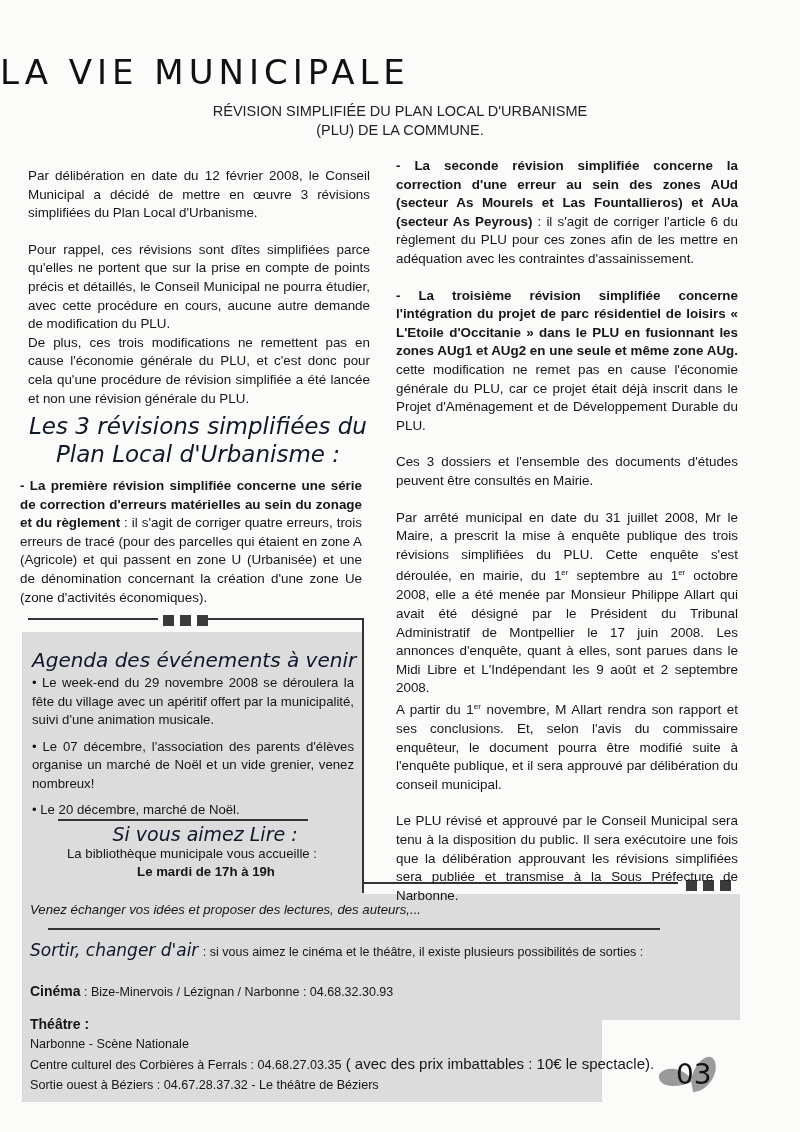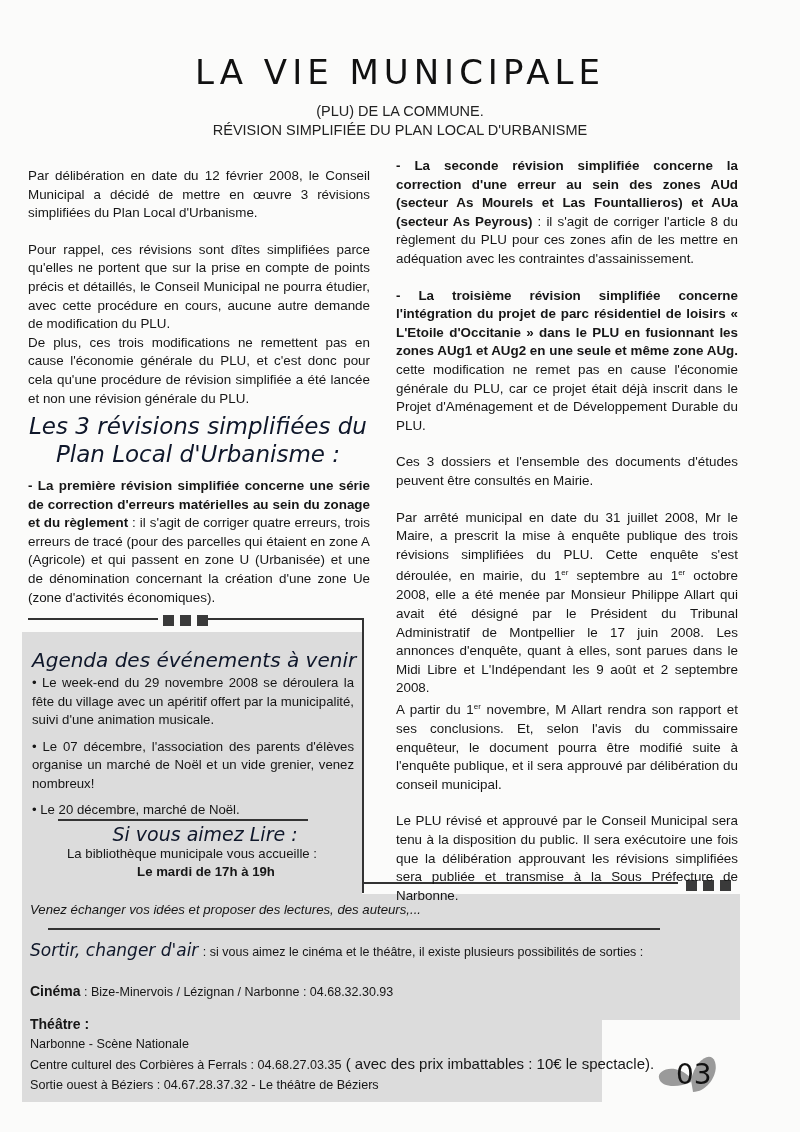--- a/index.html
+++ b/index.html
@@ -3,21 +3,21 @@
 <meta charset="utf-8">
 <style>
   html, body { margin: 0; padding: 0; }
   body {
     width: 800px; height: 1132px; position: relative; overflow: hidden;
     background: #fbfbfa; color: #161616;
     font-family: "Liberation Sans", sans-serif;
   }
   .abs { position: absolute; }
   .title {
-    left: 0; width: 800px; top: 52px; text-align: center;
+    left: 0; width: 800px; top: 52px; text-align: left;
     font-family: "DejaVu Sans", sans-serif; font-size: 34px; letter-spacing: 5px;
     font-weight: normal; color: #111;
   }
   .subtitle {
     left: 0; width: 800px; top: 102px; text-align: center;
     font-size: 14.5px; line-height: 19px; color: #222;
   }
   .col { font-size: 13.4px; line-height: 18.6px; text-align: justify; }
   .col p { margin: 0 0 18px 0; }
   .col p.tight { margin-bottom: 0; }
@@ -39,36 +39,36 @@
   .agenda { font-size: 13.2px; line-height: 18.5px; }
   .agenda p { margin: 0 0 8px 0; text-align: justify; }
   .center { text-align: center; }
   sup { font-size: 8px; }
 </style>
 </head>
 <body>
 
 <div class="abs title">LA VIE MUNICIPALE</div>
 <div class="abs subtitle">
+  <div>RÉVISION SIMPLIFIÉE DU PLAN LOCAL D'URBANISME</div>
   <div>(PLU) DE LA COMMUNE.</div>
-  <div>RÉVISION SIMPLIFIÉE DU PLAN LOCAL D'URBANISME</div>
 </div>
 
 <div class="abs col" style="left:28px; top:155px; width:342px;margin-top:12px;">
   <p>Par délibération en date du 12 février 2008, le Conseil Municipal a décidé de mettre en œuvre 3 révisions simplifiées du Plan Local d'Urbanisme.</p>
   <p class="tight">Pour rappel, ces révisions sont dîtes simplifiées parce qu'elles ne portent que sur la prise en compte de points précis et détaillés, le Conseil Municipal ne pourra étudier, avec cette procédure en cours, aucune autre demande de modification du PLU.</p>
   <p>De plus, ces trois modifications ne remettent pas en cause l'économie générale du PLU, et c'est donc pour cela qu'une procédure de révision simplifiée a été lancée et non une révision générale du PLU.</p>
 </div>
 
 <div class="abs hand sec-title">
   <div>Les 3 révisions simplifiées du</div>
   <div>Plan Local d'Urbanisme :</div>
 </div>
 
-<div class="abs col" style="left:28px; top:477px; width:342px;">
+<div class="abs col" style="left:20px; top:477px; width:342px;">
   <span class="b">- La première révision simplifiée concerne une série de correction d'erreurs matérielles au sein du zonage et du règlement</span><span> : il s'agit de corriger quatre erreurs, trois erreurs de tracé (pour des parcelles qui étaient en zone A (Agricole) et qui passent en zone U (Urbanisée) et une de dénomination concernant la création d'une zone Ue (zone d'activités économiques).</span>
 </div>
 
 <div class="abs divider-line" style="left:28px; top:618px; width:130px;"></div>
 <div class="abs" style="left:163px; top:612px;">
   <span class="sq"></span><span class="sq"></span><span class="sq"></span>
 </div>
 <div class="abs divider-line" style="left:208px; top:618px; width:155px;"></div>
 <div class="abs" style="left:362px; top:618px; width:1.5px; height:275px; background:#333;"></div>
 
@@ -106,21 +106,21 @@
   <span class="b" style="font-size:14px;">Cinéma</span><span> : Bize-Minervois / Lézignan / Narbonne : 04.68.32.30.93</span>
 </div>
 <div class="abs" style="left:30px; top:1015px; font-size:12.6px; line-height:19.5px; white-space:nowrap;">
   <div class="b" style="font-size:14px;">Théâtre :</div>
   <div>Narbonne - Scène Nationale</div>
   <div><span>Centre culturel des Corbières à Ferrals : 04.68.27.03.35</span><span style="font-size:15px;"> ( avec des prix imbattables : 10€ le spectacle).</span></div>
   <div>Sortie ouest à Béziers : 04.67.28.37.32 - Le théâtre de Béziers</div>
 </div>
 
 <div class="abs col" style="left:396px; top:157px; width:342px;">
-  <p><span class="b">- La seconde révision simplifiée concerne la correction d'une erreur au sein des zones AUd (secteur As Mourels et Las Fountallieros) et AUa (secteur As Peyrous)</span><span> : il s'agit de corriger l'article 8 du règlement du PLU pour ces zones afin de les mettre en adéquation avec les contraintes d'assainissement.</span></p>
+  <p><span class="b">- La seconde révision simplifiée concerne la correction d'une erreur au sein des zones AUd (secteur As Mourels et Las Fountallieros) et AUa (secteur As Peyrous)</span><span> : il s'agit de corriger l'article 6 du règlement du PLU pour ces zones afin de les mettre en adéquation avec les contraintes d'assainissement.</span></p>
   <p><span class="b">- La troisième révision simplifiée concerne l'intégration du projet de parc résidentiel de loisirs « L'Etoile d'Occitanie » dans le PLU en fusionnant les zones AUg1 et AUg2 en une seule et même zone AUg.</span><span> cette modification ne remet pas en cause l'économie générale du PLU, car ce projet était déjà inscrit dans le Projet d'Aménagement et de Développement Durable du PLU.</span></p>
   <p>Ces 3 dossiers et l'ensemble des documents d'études peuvent être consultés en Mairie.</p>
   <p class="tight"><span>Par arrêté municipal en date du 31 juillet 2008, Mr le Maire, a prescrit la mise à enquête publique des trois révisions simplifiées du PLU. Cette enquête s'est déroulée, en mairie, du 1</span><sup>er</sup><span> septembre au 1</span><sup>er</sup><span> octobre 2008, elle a été menée par Monsieur Philippe Allart qui avait été désigné par le Président du Tribunal Administratif de Montpellier le 17 juin 2008. Les annonces d'enquête, quant à elles, sont parues dans le Midi Libre et L'Indépendant les 9 août et 2 septembre 2008.</span></p>
   <p><span>A partir du 1</span><sup>er</sup><span> novembre, M Allart rendra son rapport et ses conclusions. Et, selon l'avis du commissaire enquêteur, le document pourra être modifié suite à l'enquête publique, et il sera approuvé par délibération du conseil municipal.</span></p>
   <p>Le PLU révisé et approuvé par le Conseil Municipal sera tenu à la disposition du public. Il sera exécutoire une fois que la délibération approuvant les révisions simplifiées sera publiée et transmise à la Sous Préfecture de Narbonne.</p>
 </div>
 
 <div class="abs" style="left:655px; top:1052px; width:72px; height:48px;">
   <svg width="72" height="48" viewBox="0 0 72 48">
     <path d="M36 26 C 20 10, 2 18, 4 26 C 6 36, 24 36, 36 30 Z" fill="#9a9a9a"></path>

